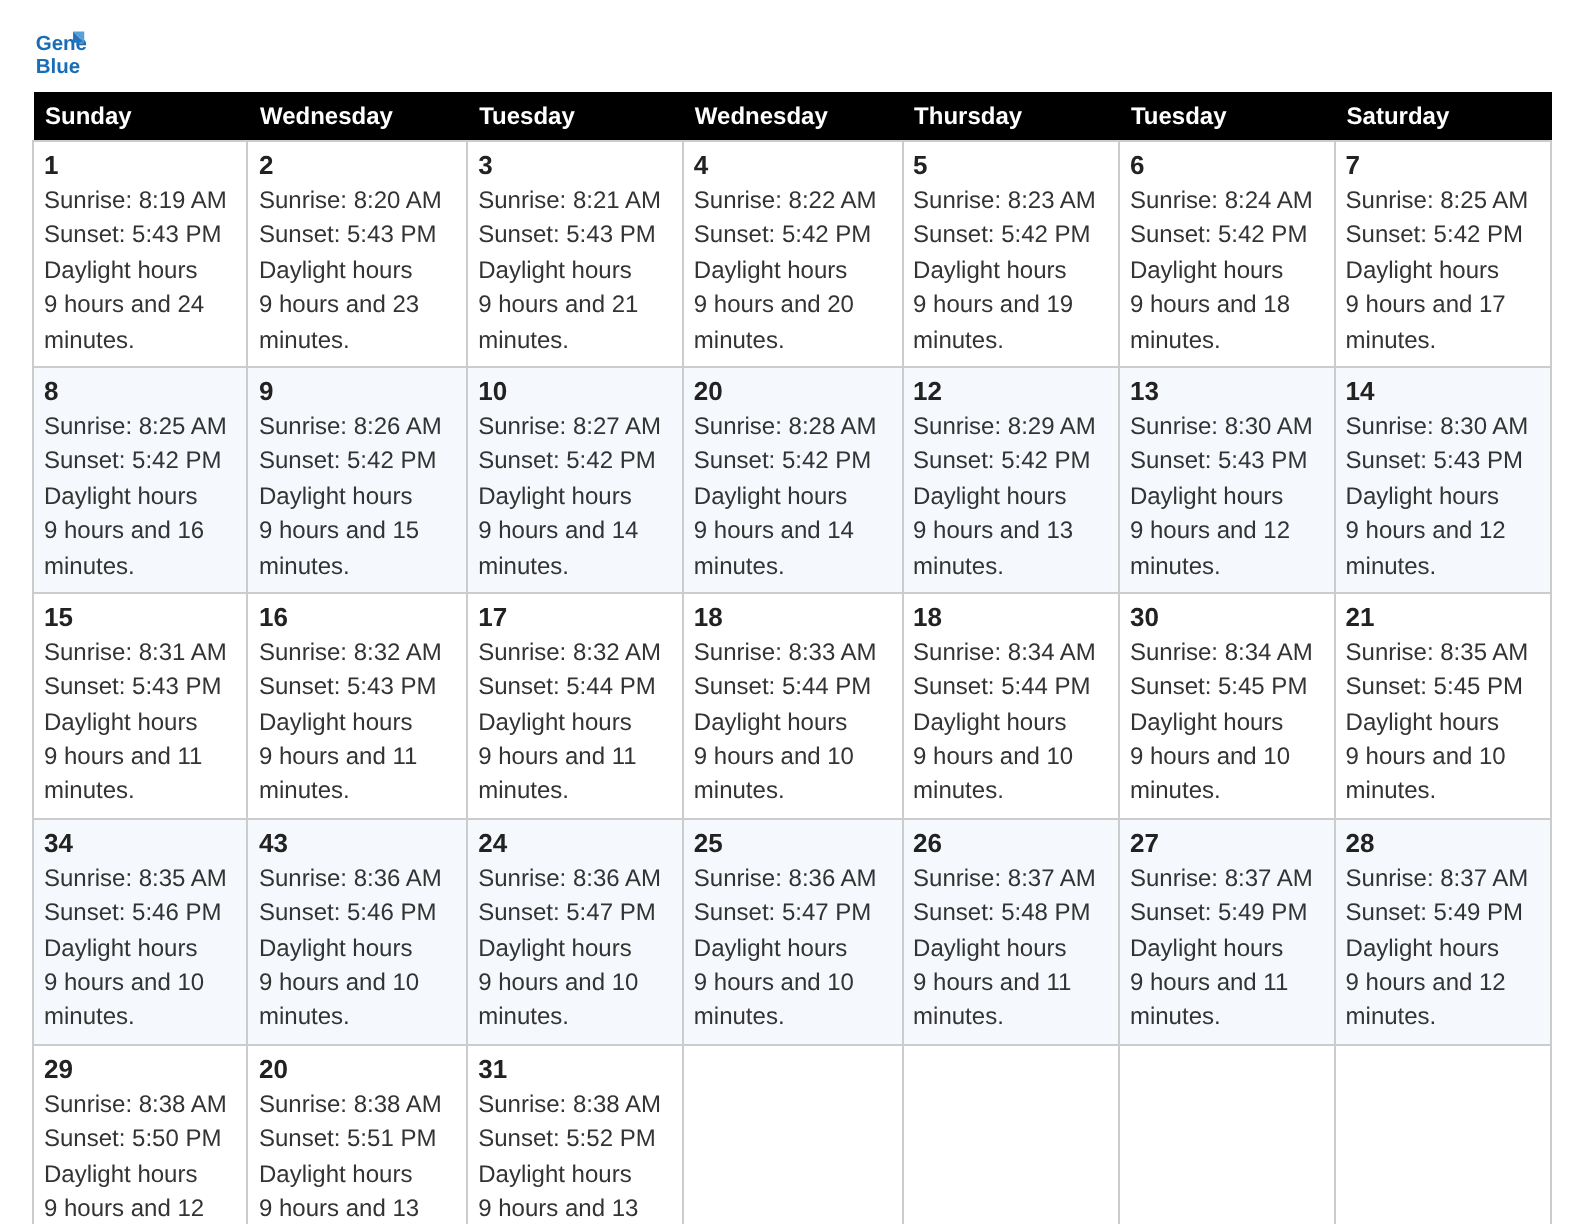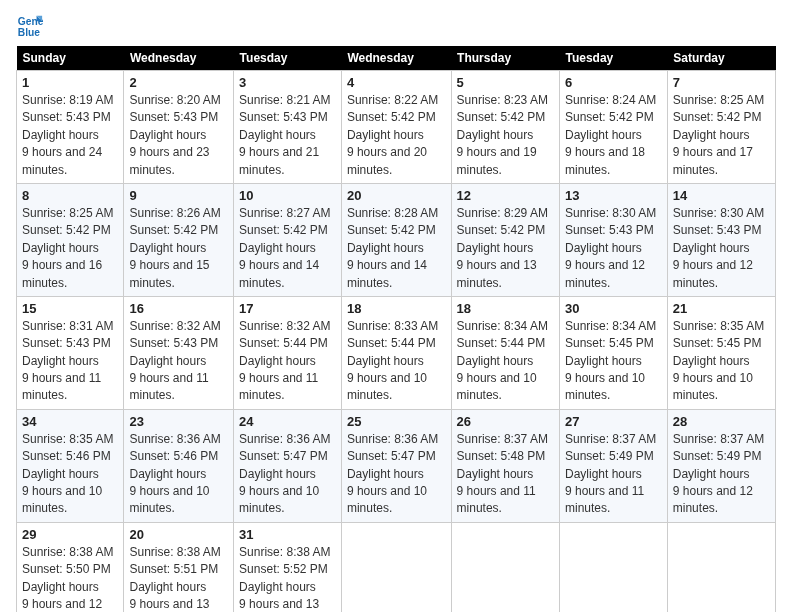--- a/index.html
+++ b/index.html
@@ -214,21 +214,21 @@
             <span class="day-num">21</span>
             <div class="day-info">Sunrise: 8:35 AM<br>Sunset: 5:45 PM<br>Daylight hours<br>9 hours and 10 minutes.</div>
           </td>
         </tr>
         <tr>
           <td>
             <span class="day-num">34</span>
             <div class="day-info">Sunrise: 8:35 AM<br>Sunset: 5:46 PM<br>Daylight hours<br>9 hours and 10 minutes.</div>
           </td>
           <td>
-            <span class="day-num">23</span>
+            <span class="day-num">43</span>
             <div class="day-info">Sunrise: 8:36 AM<br>Sunset: 5:46 PM<br>Daylight hours<br>9 hours and 10 minutes.</div>
           </td>
           <td>
             <span class="day-num">24</span>
             <div class="day-info">Sunrise: 8:36 AM<br>Sunset: 5:47 PM<br>Daylight hours<br>9 hours and 10 minutes.</div>
           </td>
           <td>
             <span class="day-num">25</span>
             <div class="day-info">Sunrise: 8:36 AM<br>Sunset: 5:47 PM<br>Daylight hours<br>9 hours and 10 minutes.</div>
           </td>

